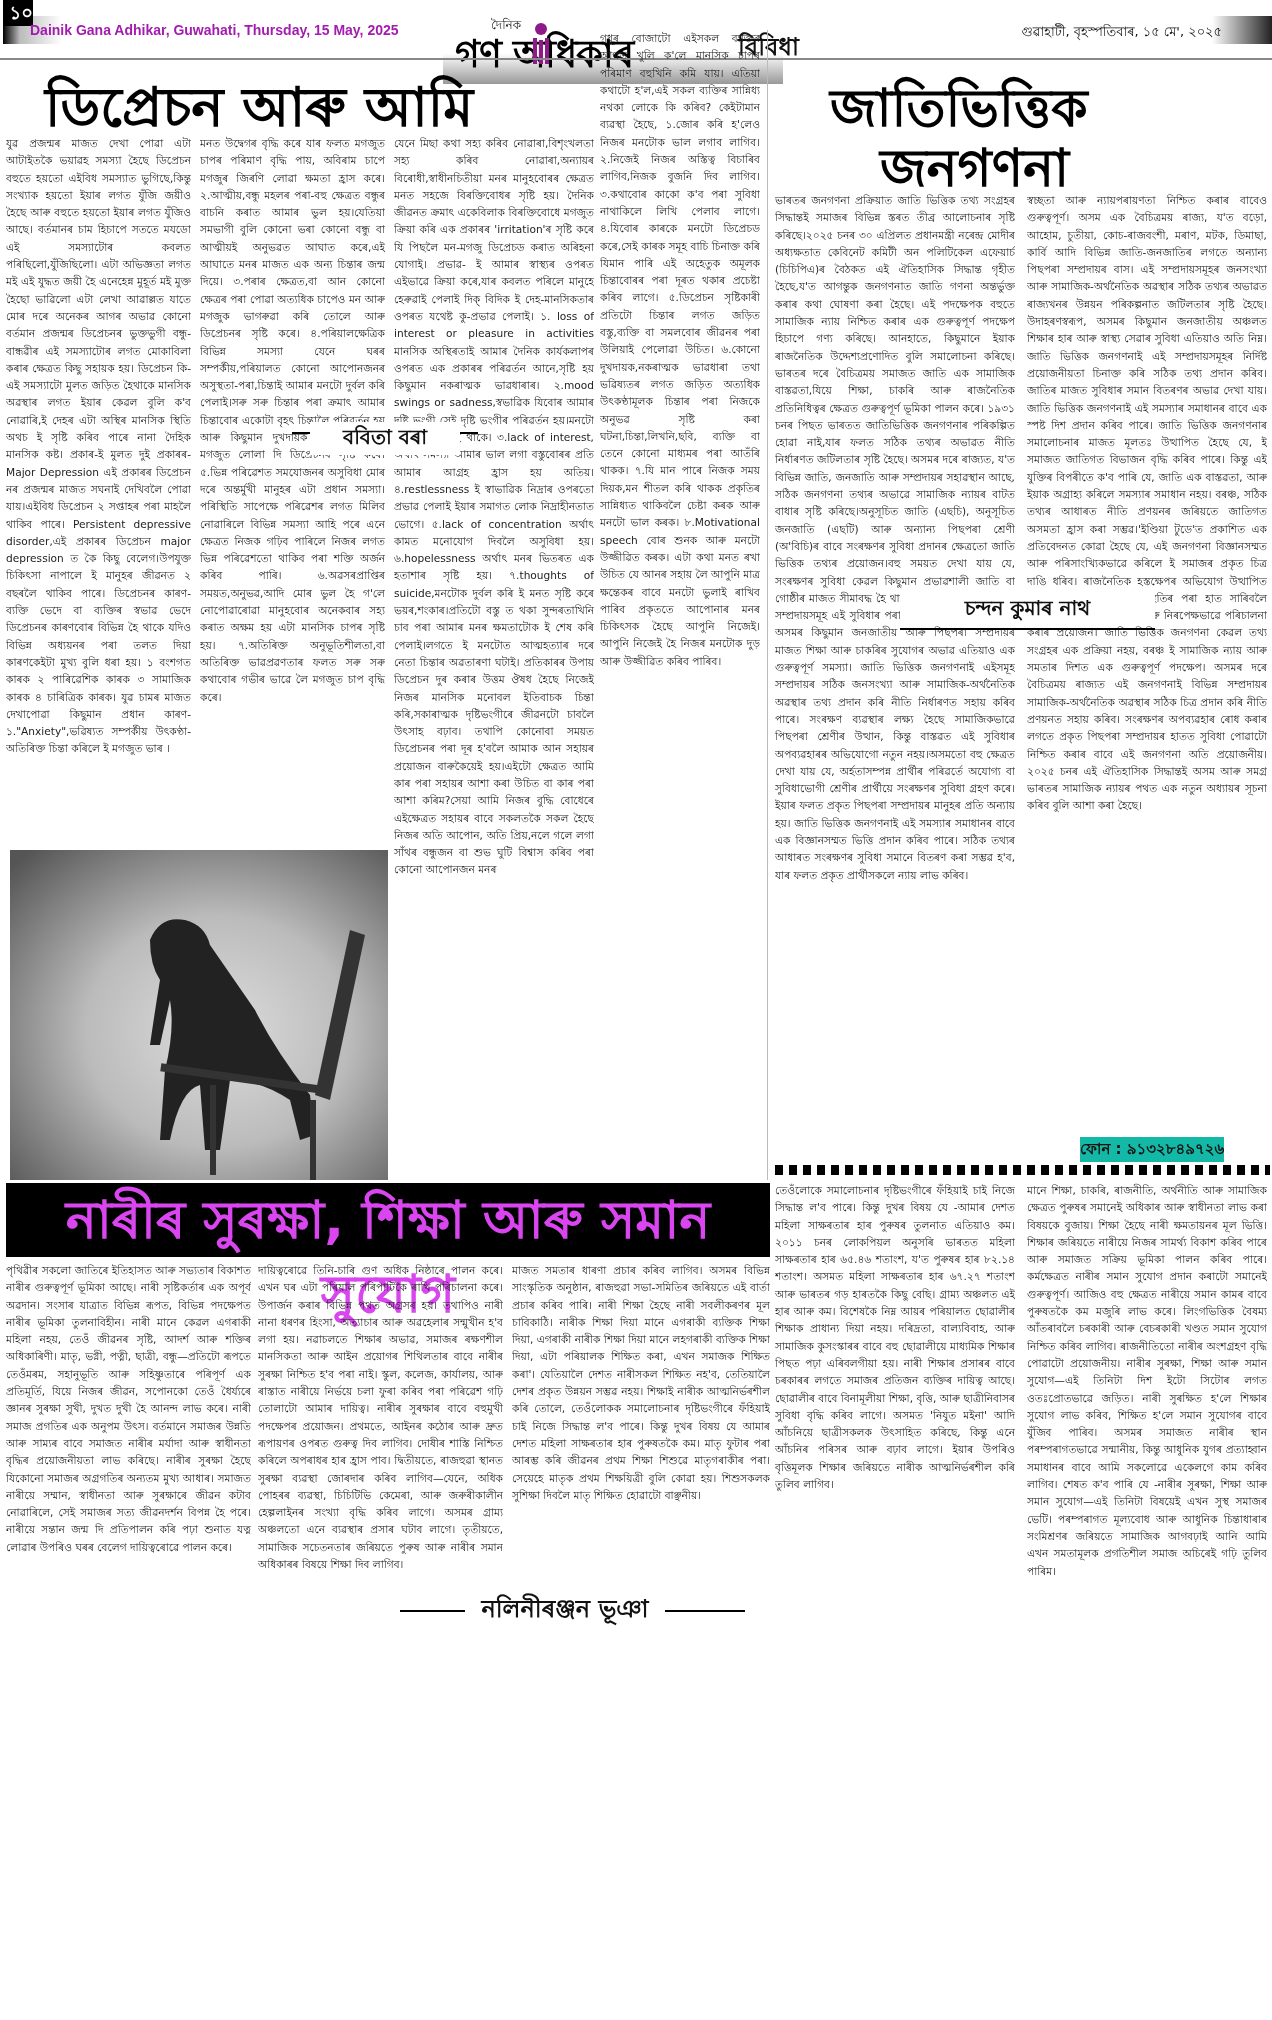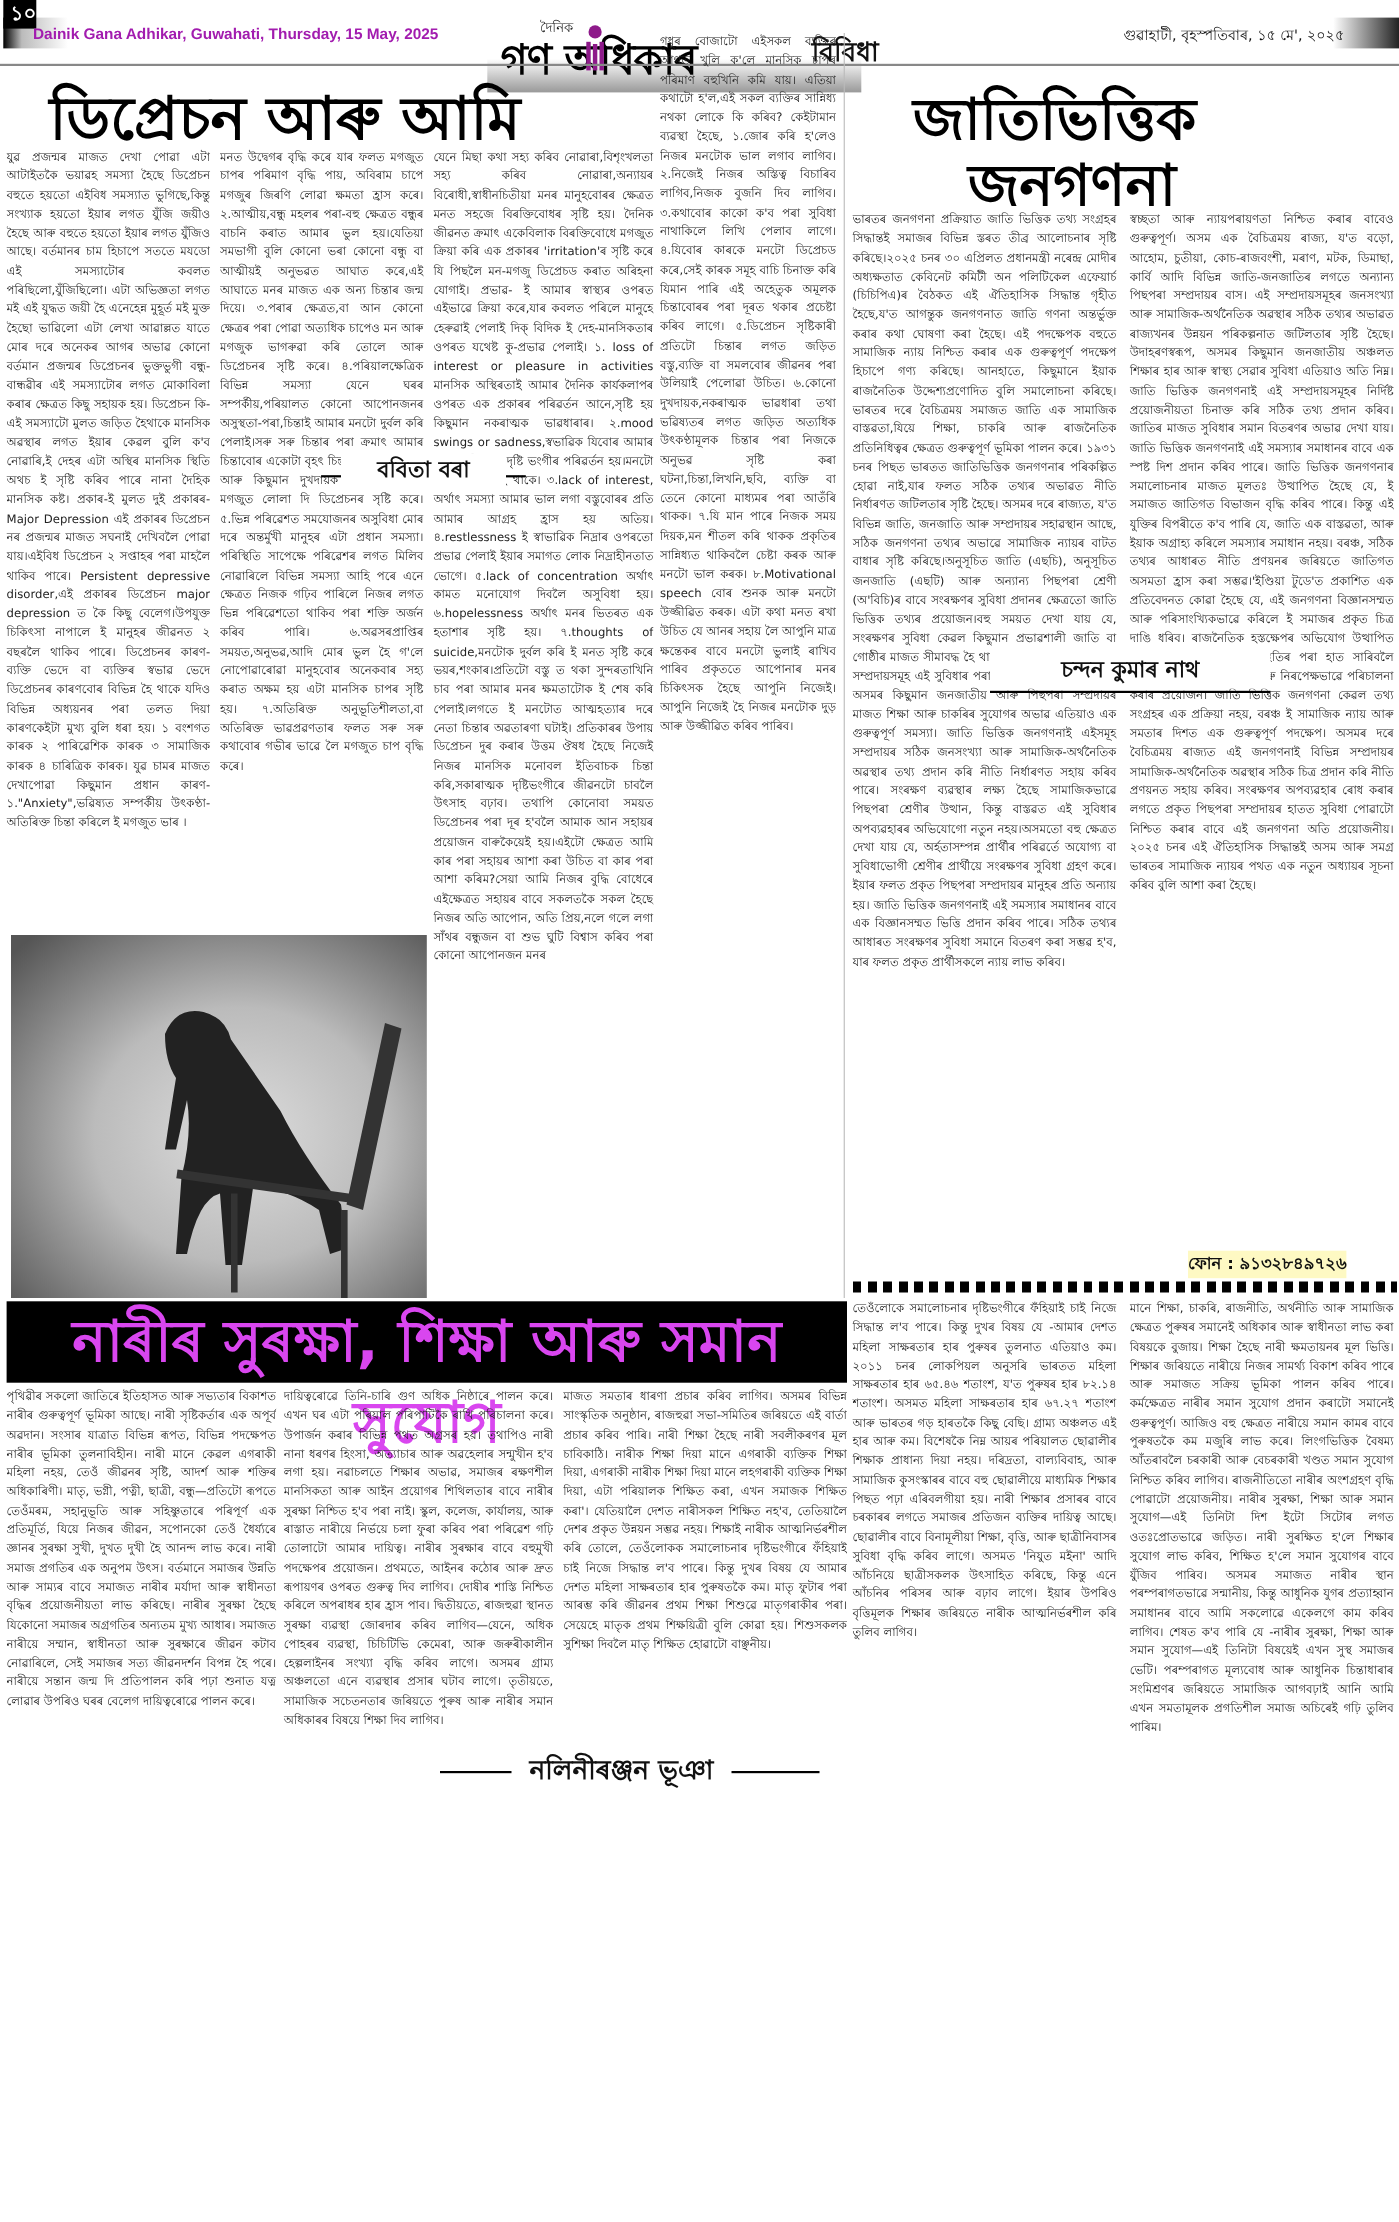--- a/index.html
+++ b/index.html
@@ -49,41 +49,41 @@
 </div>
 <div class="rule" style="left:0;top:58px;width:1272px;height:2px;background:#888"></div>
 
 <div class="h1" style="left:45px;top:66px;font-size:54px;">ডিপ্ৰেচন আৰু আমি</div>
 <div class="col" style="left:6px;top:135px;width:185px;height:1045px">যুৱ প্ৰজন্মৰ মাজত দেখা পোৱা এটা আটাইতকৈ ভয়াৱহ সমস্যা হৈছে ডিপ্ৰেচন বহুতে হয়তো এইবিধ সমস্যাত ভুগিছে,কিন্তু সংখ্যাক হয়তো ইয়াৰ লগত যুঁজি জয়ীও হৈছে আৰু বহুতে হয়তো ইয়াৰ লগত যুঁজিও আছে। বৰ্তমানৰ চাম হিচাপে সততে মযডো এই সমস্যাটোৰ কবলত পৰিছিলো,যুঁজিছিলো। এটা অভিজ্ঞতা লগত মই এই যুদ্ধত জয়ী হৈ এনেহেন্ন মুহূৰ্ত মই মুক্ত হৈছো ভাৱিলো এটা লেখা আৱাল্লত যাতে মোৰ দৰে অনেকৰ আগৰ অভাৱ কোনো বৰ্তমান প্ৰজন্মৰ ডিপ্ৰেচনৰ ভুক্তভুগী বন্ধু-বান্ধৱীৰ এই সমস্যাটোৰ লগত মোকাবিলা কৰাৰ ক্ষেত্ৰত কিছু সহায়ক হয়। ডিপ্ৰেচন কি-এই সমস্যাটো মুলত জড়িত হৈথাকে মানসিক অৱস্থাৰ লগত ইয়াৰ কেৱল বুলি ক'ব নোৱাৰি,ই দেহৰ এটা অস্থিৰ মানসিক স্থিতি অথচ ই সৃষ্টি কৰিব পাৰে নানা দৈহিক মানসিক কষ্ট। প্ৰকাৰ-ই মুলত দুই প্ৰকাৰৰ- Major Depression এই প্ৰকাৰৰ ডিপ্ৰেচন নৰ প্ৰজন্মৰ মাজত সঘনাই দেখিবলৈ পোৱা যায়।এইবিধ ডিপ্ৰেচন ২ সপ্তাহৰ পৰা মাহলৈ থাকিব পাৰে। Persistent depressive disorder,এই প্ৰকাৰৰ ডিপ্ৰেচন major depression ত কৈ কিছু বেলেগ।উপযুক্ত চিকিৎসা নাপালে ই মানুহৰ জীৱনত ২ বছৰলৈ থাকিব পাৰে। ডিপ্ৰেচনৰ কাৰণ- ব্যক্তি ভেদে বা ব্যক্তিৰ স্বভাৱ ভেদে ডিপ্ৰেচনৰ কাৰণবোৰ বিভিন্ন হৈ থাকে যদিও বিভিন্ন অধ্যয়নৰ পৰা তলত দিয়া কাৰণকেইটা মুখ্য বুলি ধৰা হয়। ১ বংশগত কাৰক ২ পাৰিৱেশিক কাৰক ৩ সামাজিক কাৰক ৪ চাৰিত্ৰিক কাৰক। যুৱ চামৰ মাজত দেখাপোৱা কিছুমান প্ৰধান কাৰণ- ১."Anxiety",ভৱিষ্যত সম্পৰ্কীয় উৎকণ্ঠা-অতিৰিক্ত চিন্তা কৰিলে ই মগজুত ভাৰ ।</div>
 <div class="col" style="left:200px;top:135px;width:185px;height:1045px">মনত উদ্বেগৰ বৃদ্ধি কৰে যাৰ ফলত মগজুত চাপৰ পৰিমাণ বৃদ্ধি পায়, অবিৰাম চাপে মগজুৰ জিৰণি লোৱা ক্ষমতা হ্ৰাস কৰে। ২.আত্মীয়,বন্ধু মহলৰ পৰা-বহু ক্ষেত্ৰত বন্ধুৰ বাচনি কৰাত আমাৰ ভুল হয়।যেতিয়া সমভাগী বুলি কোনো ভৰা কোনো বন্ধু বা আত্মীয়ই অনুভৱত আঘাত কৰে,এই আঘাতে মনৰ মাজত এক অন্য চিন্তাৰ জন্ম দিয়ে। ৩.পৰাৰ ক্ষেত্ৰত,বা আন কোনো ক্ষেত্ৰৰ পৰা পোৱা অত্যধিক চাপেও মন আৰু মগজুক ভাগৰুৱা কৰি তোলে আৰু ডিপ্ৰেচনৰ সৃষ্টি কৰে। ৪.পৰিয়ালক্ষেত্ৰিক বিভিন্ন সমস্যা যেনে ঘৰৰ সম্পৰ্কীয়,পৰিয়ালত কোনো আপোনজনৰ অসুস্থতা-পৰা,চিন্তাই আমাৰ মনটো দুৰ্বল কৰি পেলাই।সৰু সৰু চিন্তাৰ পৰা ক্ৰমাৎ আমাৰ চিন্তাবোৰ একোটা বৃহৎ চিন্তালৈ পৰিৱৰ্তন হয় আৰু কিছুমান দুখদায়ক অলীক কল্পনাই মগজুত লোলা দি ডিপ্ৰেচনৰ সৃষ্টি কৰে। ৫.ভিন্ন পৰিৱেশত সমযোজনৰ অসুবিধা মোৰ দৰে অন্তৰ্মুখী মানুহৰ এটা প্ৰধান সমস্যা।পৰিস্থিতি সাপেক্ষে পৰিৱেশৰ লগত মিলিব নোৱাৰিলে বিভিন্ন সমস্যা আহি পৰে এনে ক্ষেত্ৰত নিজক গঢ়িব পাৰিলে নিজৰ লগত ভিন্ন পৰিৱেশতো থাকিব পৰা শক্তি অৰ্জন কৰিব পাৰি। ৬.অৱসৰপ্ৰাপ্তিৰ সময়ত,অনুভৱ,আদি মোৰ ভুল হৈ গ'লে নোপোৱাৰোৱা মানুহবোৰ অনেকবাৰ সহ্য কৰাত অক্ষম হয় এটা মানসিক চাপৰ সৃষ্টি হয়। ৭.অতিৰিক্ত অনুভূতিশীলতা,বা অতিৰিক্ত ভাৱপ্ৰৱণতাৰ ফলত সৰু সৰু কথাবোৰ গভীৰ ভাৱে লৈ মগজুত চাপ বৃদ্ধি কৰে।</div>
 <div class="col" style="left:394px;top:135px;width:200px;height:1045px">যেনে মিছা কথা সহ্য কৰিব নোৱাৰা,বিশৃংখলতা সহ্য কৰিব নোৱাৰা,অন্যায়ৰ বিৰোধী,স্বাধীনচিতীয়া মনৰ মানুহবোৰৰ ক্ষেত্ৰত মনত সহজে বিৰক্তিবোধৰ সৃষ্টি হয়। দৈনিক জীৱনত ক্ৰমাৎ একেবিলাক বিৰক্তিবোধে মগজুত ক্ৰিয়া কৰি এক প্ৰকাৰৰ 'irritation'ৰ সৃষ্টি কৰে যি পিছলৈ মন-মগজু ডিপ্ৰেচড কৰাত অৰিহনা যোগাই। প্ৰভাৱ- ই আমাৰ স্বাস্থ্যৰ ওপৰত এইভাৱে ক্ৰিয়া কৰে,যাৰ কবলত পৰিলে মানুহে হেৰুৱাই পেলাই দিক্ বিদিক ই দেহ-মানসিকতাৰ ওপৰত যথেষ্ট কু-প্ৰভাৱ পেলাই। ১. loss of interest or pleasure in activities মানসিক অস্থিৰতাই আমাৰ দৈনিক কাৰ্যকলাপৰ ওপৰত এক প্ৰকাৰৰ পৰিৱৰ্তন আনে,সৃষ্টি হয় কিছুমান নকৰাত্মক ভাৱধাৰাৰ। ২.mood swings or sadness,স্বভাৱিক যিবোৰ আমাৰ দৃষ্টি ভংগী সেই দৃষ্টি ভংগীৰ পৰিৱৰ্তন হয়।মনটো দুখ বা গধুৰ হৈ থাকে। ৩.lack of interest, অৰ্থাৎ সমস্যা আমাৰ ভাল লগা বস্তুবোৰৰ প্ৰতি আমাৰ আগ্ৰহ হ্ৰাস হয় অতিয়। ৪.restlessness ই স্বাভাৱিক নিদ্ৰাৰ ওপৰতো প্ৰভাৱ পেলাই ইয়াৰ সমাগত লোক নিদ্ৰাহীনতাত ভোগে। ৫.lack of concentration অৰ্থাৎ কামত মনোযোগ দিবলৈ অসুবিধা হয়। ৬.hopelessness অৰ্থাৎ মনৰ ভিতৰত এক হতাশাৰ সৃষ্টি হয়। ৭.thoughts of suicide,মনটোক দুৰ্বল কৰি ই মনত সৃষ্টি কৰে ভয়ৰ,শংকাৰ।প্ৰতিটো বস্তু ত থকা সুন্দৰতাখিনি চাব পৰা আমাৰ মনৰ ক্ষমতাটোক ই শেষ কৰি পেলাই।লগতে ই মনটোত আত্মহত্যাৰ দৰে নেতা চিন্তাৰ অৱতাৰণা ঘটাই। প্ৰতিকাৰৰ উপায় ডিপ্ৰেচন দুৰ কৰাৰ উত্তম ঔষধ হৈছে নিজেই নিজৰ মানসিক মনোবল ইতিবাচক চিন্তা কৰি,সকাৰাত্মক দৃষ্টিভংগীৰে জীৱনটো চাবলৈ উৎসাহ বঢ়াব। তথাপি কোনোবা সময়ত ডিপ্ৰেচনৰ পৰা দূৰ হ'বলৈ আমাক আন সহায়ৰ প্ৰয়োজন বাৰুকৈয়েই হয়।এইটো ক্ষেত্ৰত আমি কাৰ পৰা সহায়ৰ আশা কৰা উচিত বা কাৰ পৰা আশা কৰিম?সেয়া আমি নিজৰ বুদ্ধি বোধেৰে এইক্ষেত্ৰত সহায়ৰ বাবে সকলতকৈ সকল হৈছে নিজৰ অতি আপোন, অতি প্ৰিয়,নলে গলে লগা সাঁথৰ বন্ধুজন বা শুভ ঘুটি বিশ্বাস কৰিব পৰা কোনো আপোনজন মনৰ</div>
 <div class="col" style="left:600px;top:30px;width:160px;height:1150px">গধুৰ বোজাটো এইসকল ব্যক্তিৰ আগত খুলি ক'লে মানসিক চাপৰ পৰিমাণ বহুখিনি কমি যায়। এতিয়া কথাটো হ'ল,এই সকল ব্যক্তিৰ সান্নিধ্য নথকা লোকে কি কৰিব? কেইটামান ব্যৱস্থা হৈছে, ১.জোৰ কৰি হ'লেও নিজৰ মনটোক ভাল লগাব লাগিব। ২.নিজেই নিজৰ অস্তিত্ব বিচাৰিব লাগিব,নিজক বুজনি দিব লাগিব। ৩.কথাবোৰ কাকো ক'ব পৰা সুবিধা নাথাকিলে লিখি পেলাব লাগে। ৪.যিবোৰ কাৰকে মনটো ডিপ্ৰেচড কৰে,সেই কাৰক সমূহ বাচি চিনাক্ত কৰি যিমান পাৰি এই অহেতুক অমূলক চিন্তাবোৰৰ পৰা দূৰত থকাৰ প্ৰচেষ্টা কৰিব লাগে। ৫.ডিপ্ৰেচন সৃষ্টিকাৰী প্ৰতিটো চিন্তাৰ লগত জড়িত বস্তু,ব্যক্তি বা সমলবোৰ জীৱনৰ পৰা উলিয়াই পেলোৱা উচিত। ৬.কোনো দুখদায়ক,নকৰাত্মক ভাৱধাৰা তথা ভৱিষ্যতৰ লগত জড়িত অত্যধিক উৎকণ্ঠামূলক চিন্তাৰ পৰা নিজকে অনুভৱ সৃষ্টি কৰা ঘটনা,চিন্তা,লিখনি,ছবি, ব্যক্তি বা তেনে কোনো মাধ্যমৰ পৰা আতঁৰি থাকক। ৭.যি মান পাৰে নিজক সময় দিয়ক,মন শীতল কৰি থাকক প্ৰকৃতিৰ সান্নিধ্যত থাকিবলৈ চেষ্টা কৰক আৰু মনটো ভাল কৰক। ৮.Motivational speech বোৰ শুনক আৰু মনটো উজ্জীৱিত কৰক। এটা কথা মনত ৰখা উচিত যে আনৰ সহায় লৈ আপুনি মাত্ৰ ক্ষন্তেকৰ বাবে মনটো ভুলাই ৰাখিব পাৰিব প্ৰকৃততে আপোনাৰ মনৰ চিকিৎসক হৈছে আপুনি নিজেই।আপুনি নিজেই হৈ নিজৰ মনটোক দুড় আৰু উজ্জীৱিত কৰিব পাৰিব।</div>
 
 <div class="byline-rule" style="left:292px;top:432px;width:186px"></div>
-<div class="byline" style="left:310px;top:412px;width:150px;font-size:20px;">ববিতা বৰা</div>
+<div class="byline" style="left:310px;top:422px;width:150px;font-size:20px;">ববিতা বৰা</div>
 
 <div class="photo">
   <svg width="378" height="330" viewBox="0 0 378 330">
     <path d="M140 90 Q150 65 175 70 Q195 75 200 95 L245 160 Q265 200 300 245 L305 285 L290 290 L280 250 Q250 230 220 230 L210 300 L195 300 L190 235 Q170 240 160 290 L150 290 L155 220 Q165 180 160 150 L150 195 L140 195 Q145 160 150 130 Q140 115 140 90 Z" fill="#222"></path>
     <rect x="150" y="225" width="170" height="8" fill="#333" transform="rotate(8 235 229)"></rect>
     <path d="M340 80 L355 85 L320 250 L305 245 Z" fill="#333"></path>
     <rect x="200" y="235" width="6" height="90" fill="#333"></rect>
     <rect x="300" y="250" width="6" height="80" fill="#333"></rect>
   </svg>
 </div>
 
 <div class="rule" style="left:767px;top:30px;width:1px;height:1150px;background:#bbb"></div>
 
 <div class="h1" style="left:830px;top:68px;font-size:52px;">জাতিভিত্তিক</div>
 <div class="h1" style="left:880px;top:128px;font-size:52px;text-align:center;">জনগণনা</div>
 <div class="col" style="left:775px;top:192px;width:240px;height:945px">ভাৰতৰ জনগণনা প্ৰক্ৰিয়াত জাতি ভিত্তিক তথ্য সংগ্ৰহৰ সিদ্ধান্তই সমাজৰ বিভিন্ন স্তৰত তীব্ৰ আলোচনাৰ সৃষ্টি কৰিছে।২০২৫ চনৰ ৩০ এপ্ৰিলত প্ৰধানমন্ত্ৰী নৰেন্দ্ৰ মোদীৰ অধ্যক্ষতাত কেবিনেট কমিটী অন পলিটিকেল এফেয়াৰ্চ (চিচিপিএ)ৰ বৈঠকত এই ঐতিহাসিক সিদ্ধান্ত গৃহীত হৈছে,য'ত আগন্তুক জনগণনাত জাতি গণনা অন্তৰ্ভুক্ত কৰাৰ কথা ঘোষণা কৰা হৈছে। এই পদক্ষেপক বহুতে সামাজিক ন্যায় নিশ্চিত কৰাৰ এক গুৰুত্বপূৰ্ণ পদক্ষেপ হিচাপে গণ্য কৰিছে। আনহাতে, কিছুমানে ইয়াক ৰাজনৈতিক উদ্দেশ্যপ্ৰণোদিত বুলি সমালোচনা কৰিছে। ভাৰতৰ দৰে বৈচিত্ৰময় সমাজত জাতি এক সামাজিক বাস্তৱতা,যিয়ে শিক্ষা, চাকৰি আৰু ৰাজনৈতিক প্ৰতিনিধিত্বৰ ক্ষেত্ৰত গুৰুত্বপূৰ্ণ ভূমিকা পালন কৰে। ১৯৩১ চনৰ পিছত ভাৰতত জাতিভিত্তিক জনগণনাৰ পৰিকল্পিত হোৱা নাই,যাৰ ফলত সঠিক তথ্যৰ অভাৱত নীতি নিৰ্ধাৰণত জটিলতাৰ সৃষ্টি হৈছে। অসমৰ দৰে ৰাজ্যত, য'ত বিভিন্ন জাতি, জনজাতি আৰু সম্প্ৰদায়ৰ সহাৱস্থান আছে, সঠিক জনগণনা তথ্যৰ অভাৱে সামাজিক ন্যায়ৰ বাটত বাধাৰ সৃষ্টি কৰিছে।অনুসূচিত জাতি (এছচি), অনুসূচিত জনজাতি (এছটি) আৰু অন্যান্য পিছপৰা শ্ৰেণী (অ'বিচি)ৰ বাবে সংৰক্ষণৰ সুবিধা প্ৰদানৰ ক্ষেত্ৰতো জাতি ভিত্তিক তথ্যৰ প্ৰয়োজন।বহু সময়ত দেখা যায় যে, সংৰক্ষণৰ সুবিধা কেৱল কিছুমান প্ৰভাৱশালী জাতি বা গোষ্ঠীৰ মাজত সীমাবদ্ধ হৈ থাকে, আৰু প্ৰকৃততে পিছপৰা সম্প্ৰদায়সমূহ এই সুবিধাৰ পৰা বঞ্চিত হয়। উদাহৰণস্বৰূপ, অসমৰ কিছুমান জনজাতীয় আৰু পিছপৰা সম্প্ৰদায়ৰ মাজত শিক্ষা আৰু চাকৰিৰ সুযোগৰ অভাৱ এতিয়াও এক গুৰুত্বপূৰ্ণ সমস্যা। জাতি ভিত্তিক জনগণনাই এইসমূহ সম্প্ৰদায়ৰ সঠিক জনসংখ্যা আৰু সামাজিক-অৰ্থনৈতিক অৱস্থাৰ তথ্য প্ৰদান কৰি নীতি নিৰ্ধাৰণত সহায় কৰিব পাৰে। সংৰক্ষণ ব্যৱস্থাৰ লক্ষ্য হৈছে সামাজিকভাৱে পিছপৰা শ্ৰেণীৰ উত্থান, কিন্তু বাস্তৱত এই সুবিধাৰ অপব্যৱহাৰৰ অভিযোগো নতুন নহয়।অসমতো বহু ক্ষেত্ৰত দেখা যায় যে, অৰ্হতাসম্পন্ন প্ৰাৰ্থীৰ পৰিৱৰ্তে অযোগ্য বা সুবিধাভোগী শ্ৰেণীৰ প্ৰাৰ্থীয়ে সংৰক্ষণৰ সুবিধা গ্ৰহণ কৰে। ইয়াৰ ফলত প্ৰকৃত পিছপৰা সম্প্ৰদায়ৰ মানুহৰ প্ৰতি অন্যায় হয়। জাতি ভিত্তিক জনগণনাই এই সমস্যাৰ সমাধানৰ বাবে এক বিজ্ঞানসম্মত ভিত্তি প্ৰদান কৰিব পাৰে। সঠিক তথ্যৰ আধাৰত সংৰক্ষণৰ সুবিধা সমানে বিতৰণ কৰা সম্ভৱ হ'ব, যাৰ ফলত প্ৰকৃত প্ৰাৰ্থীসকলে ন্যায় লাভ কৰিব।</div>
 <div class="col" style="left:1027px;top:192px;width:240px;height:945px">স্বচ্ছতা আৰু ন্যায়পৰায়ণতা নিশ্চিত কৰাৰ বাবেও গুৰুত্বপূৰ্ণ। অসম এক বৈচিত্ৰময় ৰাজ্য, য'ত বড়ো, আহোম, চুতীয়া, কোচ-ৰাজবংশী, মৰাণ, মটক, ডিমাছা, কাৰ্বি আদি বিভিন্ন জাতি-জনজাতিৰ লগতে অন্যান্য পিছপৰা সম্প্ৰদায়ৰ বাস। এই সম্প্ৰদায়সমূহৰ জনসংখ্যা আৰু সামাজিক-অৰ্থনৈতিক অৱস্থাৰ সঠিক তথ্যৰ অভাৱত ৰাজ্যখনৰ উন্নয়ন পৰিকল্পনাত জটিলতাৰ সৃষ্টি হৈছে। উদাহৰণস্বৰূপ, অসমৰ কিছুমান জনজাতীয় অঞ্চলত শিক্ষাৰ হাৰ আৰু স্বাস্থ্য সেৱাৰ সুবিধা এতিয়াও অতি নিম্ন। জাতি ভিত্তিক জনগণনাই এই সম্প্ৰদায়সমূহৰ নিৰ্দিষ্ট প্ৰয়োজনীয়তা চিনাক্ত কৰি সঠিক তথ্য প্ৰদান কৰিব। জাতিৰ মাজত সুবিধাৰ সমান বিতৰণৰ অভাৱ দেখা যায়। জাতি ভিত্তিক জনগণনাই এই সমস্যাৰ সমাধানৰ বাবে এক স্পষ্ট দিশ প্ৰদান কৰিব পাৰে। জাতি ভিত্তিক জনগণনাৰ সমালোচনাৰ মাজত মূলতঃ উত্থাপিত হৈছে যে, ই সমাজত জাতিগত বিভাজন বৃদ্ধি কৰিব পাৰে। কিন্তু এই যুক্তিৰ বিপৰীতে ক'ব পাৰি যে, জাতি এক বাস্তৱতা, আৰু ইয়াক অগ্ৰাহ্য কৰিলে সমস্যাৰ সমাধান নহয়। বৰঞ্চ, সঠিক তথ্যৰ আধাৰত নীতি প্ৰণয়নৰ জৰিয়তে জাতিগত অসমতা হ্ৰাস কৰা সম্ভৱ।'ইণ্ডিয়া টুডে'ত প্ৰকাশিত এক প্ৰতিবেদনত কোৱা হৈছে যে, এই জনগণনা বিজ্ঞানসম্মত আৰু পৰিসাংখ্যিকভাৱে কৰিলে ই সমাজৰ প্ৰকৃত চিত্ৰ দাঙি ধৰিব। ৰাজনৈতিক হস্তক্ষেপৰ অভিযোগ উত্থাপিত হৈছিল। অসমত এনে পৰিস্থিতিৰ পৰা হাত সাৰিবলৈ জনগণনা প্ৰক্ৰিয়াক স্বাধীন আৰু নিৰপেক্ষভাৱে পৰিচালনা কৰাৰ প্ৰয়োজন। জাতি ভিত্তিক জনগণনা কেৱল তথ্য সংগ্ৰহৰ এক প্ৰক্ৰিয়া নহয়, বৰঞ্চ ই সামাজিক ন্যায় আৰু সমতাৰ দিশত এক গুৰুত্বপূৰ্ণ পদক্ষেপ। অসমৰ দৰে বৈচিত্ৰময় ৰাজ্যত এই জনগণনাই বিভিন্ন সম্প্ৰদায়ৰ সামাজিক-অৰ্থনৈতিক অৱস্থাৰ সঠিক চিত্ৰ প্ৰদান কৰি নীতি প্ৰণয়নত সহায় কৰিব। সংৰক্ষণৰ অপব্যৱহাৰ ৰোধ কৰাৰ লগতে প্ৰকৃত পিছপৰা সম্প্ৰদায়ৰ হাতত সুবিধা পোৱাটো নিশ্চিত কৰাৰ বাবে এই জনগণনা অতি প্ৰয়োজনীয়। ২০২৫ চনৰ এই ঐতিহাসিক সিদ্ধান্তই অসম আৰু সমগ্ৰ ভাৰতৰ সামাজিক ন্যায়ৰ পথত এক নতুন অধ্যায়ৰ সূচনা কৰিব বুলি আশা কৰা হৈছে।</div>
 <div class="byline-rule" style="left:900px;top:628px;width:255px"></div>
 <div class="byline" style="left:900px;top:590px;width:255px;height:36px;font-size:20px;line-height:36px">চন্দন কুমাৰ নাথ</div>
-<div class="phone" style="background:#fef9c3">ফোন : ৯১৩২৮৪৯৭২৬</div>
+<div class="phone" style="background:#14b8a6">ফোন : ৯১৩২৮৪৯৭২৬</div>
 
 <div class="dots"></div>
 
 <div class="banner">নাৰীৰ সুৰক্ষা, শিক্ষা আৰু সমান সুযোগ</div>
 <div class="col" style="left:6px;top:1262px;width:245px;height:758px">পৃথিৱীৰ সকলো জাতিৰে ইতিহাসত আৰু সভ্যতাৰ বিকাশত নাৰীৰ গুৰুত্বপূৰ্ণ ভূমিকা আছে। নাৰী সৃষ্টিকৰ্তাৰ এক অপূৰ্ব অৱদান। সংসাৰ যাত্ৰাত বিভিন্ন ৰূপত, বিভিন্ন পদক্ষেপত নাৰীৰ ভূমিকা তুলনাবিহীন। নাৰী মানে কেৱল এগৰাকী মহিলা নহয়, তেওঁ জীৱনৰ সৃষ্টি, আদৰ্শ আৰু শক্তিৰ অধিকাৰিণী। মাতৃ, ভগ্নী, পত্নী, ছাত্ৰী, বন্ধু—প্ৰতিটো ৰূপতে তেওঁমৰম, সহানুভূতি আৰু সহিষ্ণুতাৰে পৰিপূৰ্ণ এক প্ৰতিমূৰ্তি, যিয়ে নিজৰ জীৱন, সপোনকো তেওঁ ধৈৰ্য্যৰে জ্ঞানৰ সুৰক্ষা সুখী, দুখত দুখী হৈ আনন্দ লাভ কৰে। নাৰী সমাজ প্ৰগতিৰ এক অনুপম উৎস। বৰ্তমানে সমাজৰ উন্নতি আৰু সাম্যৰ বাবে সমাজত নাৰীৰ মৰ্যাদা আৰু স্বাধীনতা বৃদ্ধিৰ প্ৰয়োজনীয়তা লাভ কৰিছে। নাৰীৰ সুৰক্ষা হৈছে যিকোনো সমাজৰ অগ্ৰগতিৰ অন্যতম মুখ্য আধাৰ। সমাজত নাৰীয়ে সম্মান, স্বাধীনতা আৰু সুৰক্ষাৰে জীৱন কটাব নোৱাৰিলে, সেই সমাজৰ সত্য জীৱনদৰ্শন বিপন্ন হৈ পৰে। নাৰীয়ে সন্তান জন্ম দি প্ৰতিপালন কৰি পঢ়া শুনাত যত্ন লোৱাৰ উপৰিও ঘৰৰ বেলেগ দায়িত্বৰোৱে পালন কৰে।</div>
 <div class="col" style="left:258px;top:1262px;width:245px;height:758px">দায়িত্বৰোৱে তিনি-চাৰি গুণ অধিক নিষ্ঠাৰে পালন কৰে। এখন ঘৰ এটা পৰিয়াল পৰিপাটিকৈ ৰাখি পৰিচালনা কৰে। উপাৰ্জন কৰাৰ বিভিন্ন পথত অগ্ৰসৰ হয়। তথাপিও নাৰী নানা ধৰণৰ হিংসা, অত্যাচাৰ আৰু অৱহেলাৰ সন্মুখীন হ'ব লগা হয়। নৱাচলতে শিক্ষাৰ অভাৱ, সমাজৰ ৰক্ষণশীল মানসিকতা আৰু আইন প্ৰয়োগৰ শিথিলতাৰ বাবে নাৰীৰ সুৰক্ষা নিশ্চিত হ'ব পৰা নাই। স্কুল, কলেজ, কাৰ্যালয়, আৰু ৰাস্তাত নাৰীয়ে নিৰ্ভয়ে চলা ফুৰা কৰিব পৰা পৰিৱেশ গঢ়ি তোলাটো আমাৰ দায়িত্ব। নাৰীৰ সুৰক্ষাৰ বাবে বহুমুখী পদক্ষেপৰ প্ৰয়োজন। প্ৰথমতে, আইনৰ কঠোৰ আৰু দ্ৰুত ৰূপায়ণৰ ওপৰত গুৰুত্ব দিব লাগিব। দোষীৰ শাস্তি নিশ্চিত কৰিলে অপৰাধৰ হাৰ হ্ৰাস পাব। দ্বিতীয়তে, ৰাজহুৱা স্থানত সুৰক্ষা ব্যৱস্থা জোৰদাৰ কৰিব লাগিব—যেনে, অধিক পোহৰৰ ব্যৱস্থা, চিচিটিভি কেমেৰা, আৰু জৰুৰীকালীন হেল্পলাইনৰ সংখ্যা বৃদ্ধি কৰিব লাগে। অসমৰ গ্ৰাম্য অঞ্চলতো এনে ব্যৱস্থাৰ প্ৰসাৰ ঘটাব লাগে। তৃতীয়তে, সামাজিক সচেতনতাৰ জৰিয়তে পুৰুষ আৰু নাৰীৰ সমান অধিকাৰৰ বিষয়ে শিক্ষা দিব লাগিব।</div>
 <div class="col" style="left:512px;top:1262px;width:258px;height:758px">মাজত সমতাৰ ধাৰণা প্ৰচাৰ কৰিব লাগিব। অসমৰ বিভিন্ন সাংস্কৃতিক অনুষ্ঠান, ৰাজহুৱা সভা-সমিতিৰ জৰিয়তে এই বাৰ্তা প্ৰচাৰ কৰিব পাৰি। নাৰী শিক্ষা হৈছে নাৰী সবলীকৰণৰ মূল চাবিকাঠি। নাৰীক শিক্ষা দিয়া মানে এগৰাকী ব্যক্তিক শিক্ষা দিয়া, এগৰাকী নাৰীক শিক্ষা দিয়া মানে লহগৰাকী ব্যক্তিক শিক্ষা দিয়া, এটা পৰিয়ালক শিক্ষিত কৰা, এখন সমাজক শিক্ষিত কৰা'। যেতিয়ালৈ দেশত নাৰীসকল শিক্ষিত নহ'ব, তেতিয়ালৈ দেশৰ প্ৰকৃত উন্নয়ন সম্ভৱ নহয়। শিক্ষাই নাৰীক আত্মনিৰ্ভৰশীল কৰি তোলে, তেওঁলোকক সমালোচনাৰ দৃষ্টিভংগীৰে ফঁহিয়াই চাই নিজে সিদ্ধান্ত ল'ব পাৰে। কিন্তু দুখৰ বিষয় যে আমাৰ দেশত মহিলা সাক্ষৰতাৰ হাৰ পুৰুষতকৈ কম। মাতৃ ফুটাৰ পৰা আৰম্ভ কৰি জীৱনৰ প্ৰথম শিক্ষা শিশুৱে মাতৃগৰাকীৰ পৰা। সেয়েহে মাতৃক প্ৰথম শিক্ষয়িত্ৰী বুলি কোৱা হয়। শিশুসকলক সুশিক্ষা দিবলৈ মাতৃ শিক্ষিত হোৱাটো বাঞ্ছনীয়।</div>
 <div class="col" style="left:775px;top:1182px;width:240px;height:838px">তেওঁলোকে সমালোচনাৰ দৃষ্টিভংগীৰে ফঁহিয়াই চাই নিজে সিদ্ধান্ত ল'ব পাৰে। কিন্তু দুখৰ বিষয় যে -আমাৰ দেশত মহিলা সাক্ষৰতাৰ হাৰ পুৰুষৰ তুলনাত এতিয়াও কম। ২০১১ চনৰ লোকপিয়ল অনুসৰি ভাৰতত মহিলা সাক্ষৰতাৰ হাৰ ৬৫.৪৬ শতাংশ, য'ত পুৰুষৰ হাৰ ৮২.১৪ শতাংশ। অসমত মহিলা সাক্ষৰতাৰ হাৰ ৬৭.২৭ শতাংশ আৰু ভাৰতৰ গড় হাৰতকৈ কিছু বেছি। গ্ৰাম্য অঞ্চলত এই হাৰ আৰু কম। বিশেষকৈ নিম্ন আয়ৰ পৰিয়ালত ছোৱালীৰ শিক্ষাক প্ৰাধান্য দিয়া নহয়। দৰিদ্ৰতা, বাল্যবিবাহ, আৰু সামাজিক কুসংস্কাৰৰ বাবে বহু ছোৱালীয়ে মাধ্যমিক শিক্ষাৰ পিছত পঢ়া এৰিবলগীয়া হয়। নাৰী শিক্ষাৰ প্ৰসাৰৰ বাবে চৰকাৰৰ লগতে সমাজৰ প্ৰতিজন ব্যক্তিৰ দায়িত্ব আছে। ছোৱালীৰ বাবে বিনামূলীয়া শিক্ষা, বৃত্তি, আৰু ছাত্ৰীনিবাসৰ সুবিধা বৃদ্ধি কৰিব লাগে। অসমত 'নিযুত মইনা' আদি আঁচনিয়ে ছাত্ৰীসকলক উৎসাহিত কৰিছে, কিন্তু এনে আঁচনিৰ পৰিসৰ আৰু বঢ়াব লাগে। ইয়াৰ উপৰিও বৃত্তিমূলক শিক্ষাৰ জৰিয়তে নাৰীক আত্মনিৰ্ভৰশীল কৰি তুলিব লাগিব।</div>
 <div class="col" style="left:1027px;top:1182px;width:240px;height:838px">মানে শিক্ষা, চাকৰি, ৰাজনীতি, অৰ্থনীতি আৰু সামাজিক ক্ষেত্ৰত পুৰুষৰ সমানেই অধিকাৰ আৰু স্বাধীনতা লাভ কৰা বিষয়কে বুজায়। শিক্ষা হৈছে নাৰী ক্ষমতায়নৰ মূল ভিত্তি। শিক্ষাৰ জৰিয়তে নাৰীয়ে নিজৰ সামৰ্থ্য বিকাশ কৰিব পাৰে আৰু সমাজত সক্ৰিয় ভূমিকা পালন কৰিব পাৰে। কৰ্মক্ষেত্ৰত নাৰীৰ সমান সুযোগ প্ৰদান কৰাটো সমানেই গুৰুত্বপূৰ্ণ। আজিও বহু ক্ষেত্ৰত নাৰীয়ে সমান কামৰ বাবে পুৰুষতকৈ কম মজুৰি লাভ কৰে। লিংগভিত্তিক বৈষম্য আঁতৰাবলৈ চৰকাৰী আৰু বেচৰকাৰী খণ্ডত সমান সুযোগ নিশ্চিত কৰিব লাগিব। ৰাজনীতিতো নাৰীৰ অংশগ্ৰহণ বৃদ্ধি পোৱাটো প্ৰয়োজনীয়। নাৰীৰ সুৰক্ষা, শিক্ষা আৰু সমান সুযোগ—এই তিনিটা দিশ ইটো সিটোৰ লগত ওতঃপ্ৰোতভাৱে জড়িত। নাৰী সুৰক্ষিত হ'লে শিক্ষাৰ সুযোগ লাভ কৰিব, শিক্ষিত হ'লে সমান সুযোগৰ বাবে যুঁজিব পাৰিব। অসমৰ সমাজত নাৰীৰ স্থান পৰম্পৰাগতভাৱে সন্মানীয়, কিন্তু আধুনিক যুগৰ প্ৰত্যাহ্বান সমাধানৰ বাবে আমি সকলোৱে একেলগে কাম কৰিব লাগিব। শেষত ক'ব পাৰি যে -নাৰীৰ সুৰক্ষা, শিক্ষা আৰু সমান সুযোগ—এই তিনিটা বিষয়েই এখন সুস্থ সমাজৰ ভেটি। পৰম্পৰাগত মূল্যবোধ আৰু আধুনিক চিন্তাধাৰাৰ সংমিশ্ৰণৰ জৰিয়তে সামাজিক আগবঢ়াই আনি আমি এখন সমতামূলক প্ৰগতিশীল সমাজ অচিৰেই গঢ়ি তুলিব পাৰিম।</div>
 

